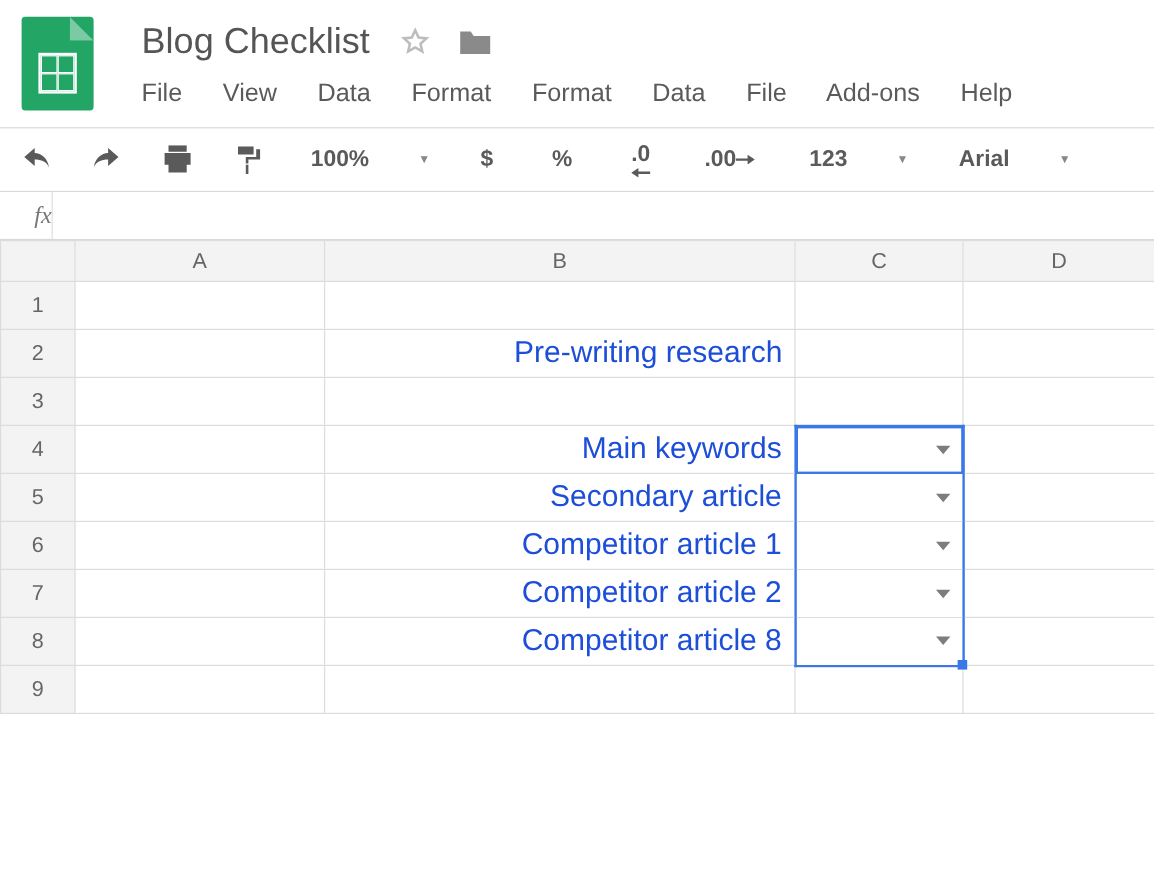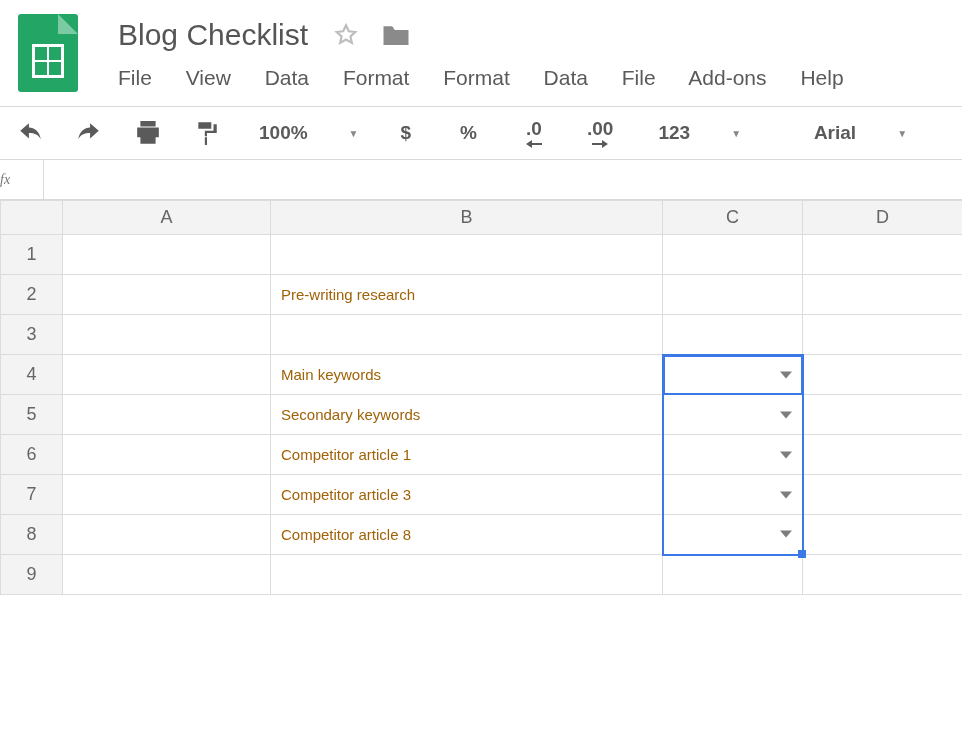--- a/index.html
+++ b/index.html
@@ -65,34 +65,34 @@
   }
   .tb-group { display: flex; align-items: center; gap: 27px; }
   .tb-sep   { width: 1px; height: 52px; background: #d9d9d9; margin: 0 18px; }
   .tb-btn   { display:flex; align-items:center; justify-content:center; width:32px; height:32px; cursor:pointer;}
   .tb-btn svg { display:block; }
   .tb-txt   { cursor:pointer; }
   .tb-caret { margin: 0 6px 0 14px; font-size:10px; color:#888; }
 
   
   .fx-bar { display:flex; align-items:center; height:40px; border-bottom:1px solid #d9d9d9;}
-  .fx-lbl { width:44px; text-align:left; font-style: italic; font-family: "Times New Roman",serif;
-            font-size:14px; color:#777; border-right:1px solid #d9d9d9; line-height:40px;}
+  .fx-lbl { width:44px; text-align:right; font-style: italic; font-family: "Times New Roman",serif;
+            font-size:20px; color:#777; border-right:1px solid #d9d9d9; line-height:40px;}
   .fx-in  { flex:1; border:0; height:38px; font-size:17px; padding:0 8px; outline:none;}
 
   
   .sheet { border-collapse: collapse; table-layout: fixed; width: 962px; }
   .sheet th, .sheet td {
     border: 1px solid #dcdcdc;
     font-weight: 400;
-    text-align: left;
+    text-align: right;
     padding: 0 10px;
     height: 40px;
-    font-size: 15px;
-    color: #a16207;
+    font-size: 25px;
+    color: #1d4ed8;
     background:#fff;
   }
   .sheet th { background:#f3f3f3; text-align:center; color:#666; font-size:18px; height:34px;}
   .sheet .rh { background:#f3f3f3; text-align:center; color:#666; font-size:18px; width:62px;}
   .sheet .corner { background:#f3f3f3; width:62px;}
   .colA { width:208px;} .colB{width:392px;} .colC{width:140px;} .colD{width:160px;}
   .big  { font-size:28px; }
   .dv   { background:#e4ecfb; position:relative; }
   .dv .arrow {
     position:absolute; right:10px; top:50%; transform:translateY(-50%);
@@ -180,32 +180,32 @@
   <div class="tb-sep"></div>
   <div class="tb-group">
     <span class="tb-txt" style="margin-right:22px">$</span>
     <span class="tb-txt" style="margin-right:22px">%</span>
     <span style="display:flex;flex-direction:column;align-items:center;margin-right:18px;cursor:pointer">
       <span>.0</span>
       <svg width="16" height="8" viewBox="0 0 16 8">
             <path fill="#5a5a5a" d="M0 4l6-4v3h10v2H6v3z"></path>
           </svg>
     </span>
-    <span style="display:flex;flex-direction:column;align-items:center;margin-right:18px;cursor:pointer">
+    <span style="display:flex;align-items:center;margin-right:18px;cursor:pointer">
       <span>.00</span>
       <svg width="16" height="8" viewBox="0 0 16 8">
             <path fill="#5a5a5a" d="M16 4l-6 4V5H0V3h10V0z"></path>
           </svg>
     </span>
     <span class="tb-txt">123</span>
     <span class="tb-caret">▼</span>
   </div>
 
   <div class="tb-sep"></div>
-  <div class="tb-group" style="min-width:130px;justify-content:flex-end">
+  <div class="tb-group" style="min-width:130px;justify-content:flex-start">
     <span class="tb-txt">Arial</span>
     <span class="tb-caret">▼</span>
   </div>
   <div class="tb-sep"></div>
 </div>
 </div>
 
 <div class="fx-bar">
   <div class="fx-lbl">fx</div>
   <input class="fx-in" value="" style="">
@@ -257,39 +257,39 @@
     <td></td>
     <td>Main keywords</td>
     <td class="dv">
           <span class="arrow"></span>
         </td>
     <td></td>
   </tr>
   <tr>
     <td class="rh">5</td>
     <td></td>
-    <td>Secondary keywords</td>
+    <td>Secondary article</td>
     <td class="dv">
           <span class="arrow"></span>
         </td>
     <td></td>
   </tr>
   <tr>
     <td class="rh">6</td>
     <td></td>
     <td>Competitor article 1</td>
     <td class="dv">
           <span class="arrow"></span>
         </td>
     <td></td>
   </tr>
   <tr>
     <td class="rh">7</td>
     <td></td>
-    <td>Competitor article 3</td>
+    <td>Competitor article 2</td>
     <td class="dv">
           <span class="arrow"></span>
         </td>
     <td></td>
   </tr>
   <tr class="sel-bottom">
     <td class="rh">8</td>
     <td></td>
     <td>Competitor article 8</td>
     <td class="dv">

